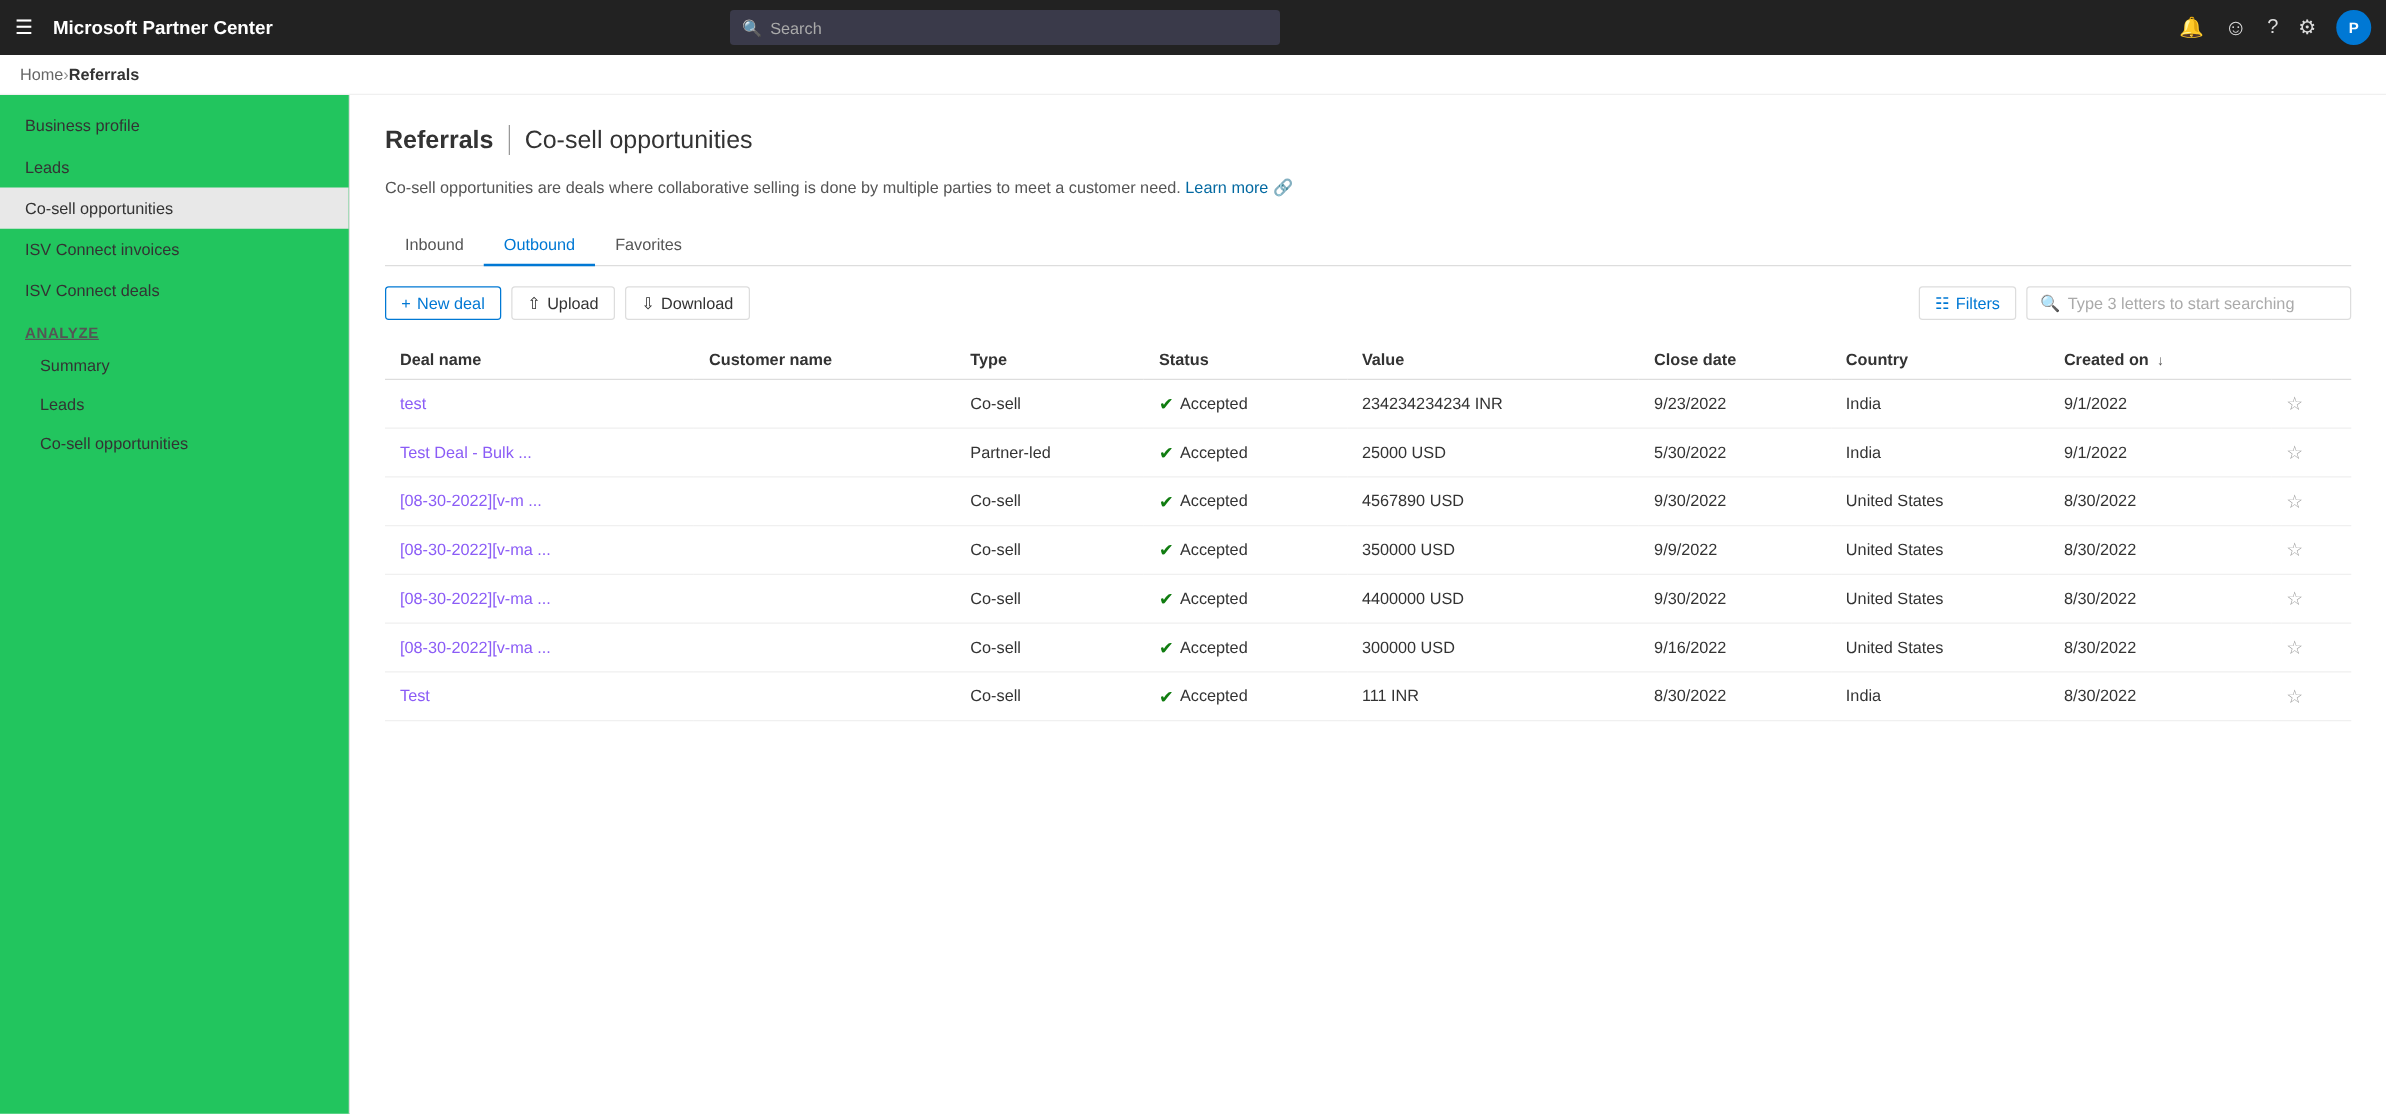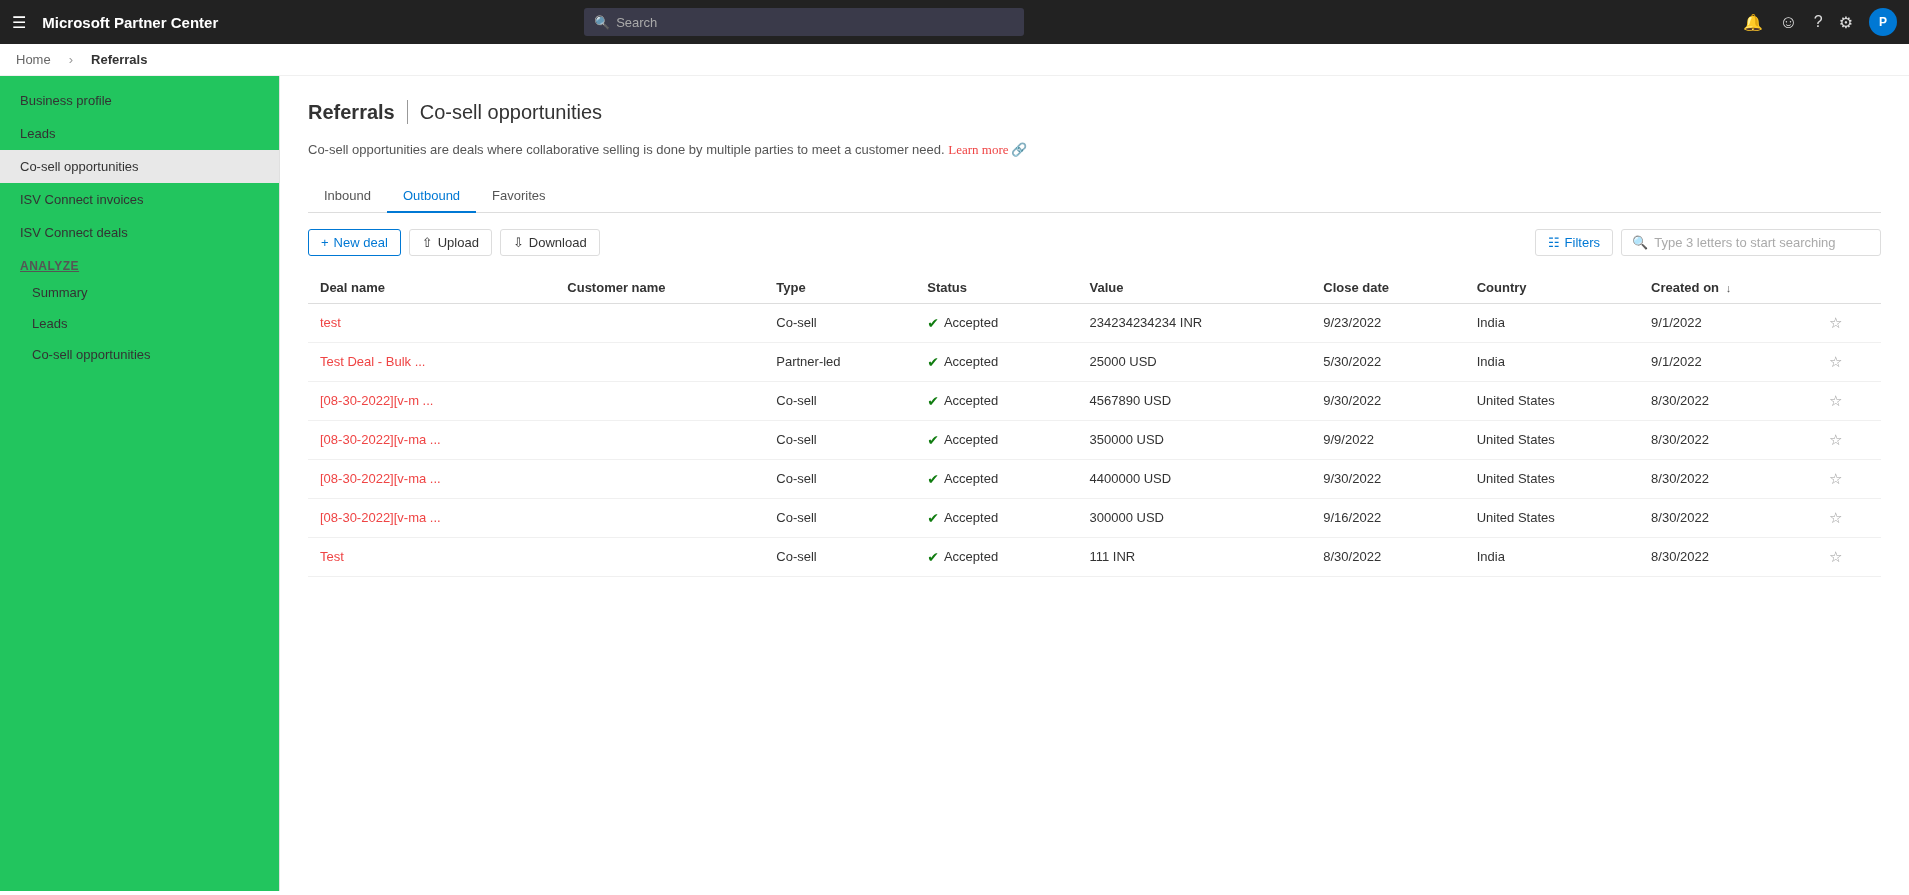--- a/index.html
+++ b/index.html
@@ -42,21 +42,21 @@
     .topbar-icons { margin-left: auto; display: flex; align-items: center; gap: 16px; color: #ddd; font-size: 16px; }
     .topbar-icons span { cursor: pointer; }
 
     
     .breadcrumb {
       padding: 8px 16px;
       font-size: 13px;
       color: #666;
       display: flex;
       align-items: center;
-      gap: 18px;
+      gap: 0;
       border-bottom: 1px solid #f0f0f0;
     }
     .breadcrumb a { color: #666; text-decoration: none; }
     .breadcrumb .sep { color: #999; }
     .breadcrumb .current { color: #333; font-weight: 600; }
 
     
     .layout { display: flex; height: calc(895px - 44px - 36px); }
 
     
@@ -95,21 +95,21 @@
       text-decoration: none;
     }
 
     
     .main { flex: 1; overflow-y: auto; padding: 24px 28px; }
     .page-header { display: flex; align-items: center; gap: 12px; margin-bottom: 16px; }
     .page-header-title { font-size: 20px; font-weight: 700; color: #333; }
     .page-header-divider { width: 1px; height: 24px; background: #999; }
     .page-header-subtitle { font-size: 20px; color: #333; }
     .description { font-size: 13px; color: #555; margin-bottom: 20px; line-height: 1.5; }
-    .description a { color: #ef4444; text-decoration: none; font-family: Liberation Serif, serif; }
+    .description a { color: #0369a1; text-decoration: none; }
 
     
     .tabs { display: flex; gap: 0; border-bottom: 1px solid #ddd; margin-bottom: 16px; }
     .tab {
       padding: 8px 16px;
       cursor: pointer;
       font-size: 13px;
       color: #555;
       border-bottom: 2px solid transparent;
       margin-bottom: -1px;
@@ -162,21 +162,21 @@
       font-weight: 600;
       color: #333;
       border-bottom: 1px solid #ddd;
     }
     .deals-table td {
       padding: 10px 12px;
       font-size: 13px;
       color: #333;
       border-bottom: 1px solid #f0f0f0;
     }
-    .deal-link { color: #ef4444; text-decoration: none; cursor: pointer; }
+    .deal-link { color: #8b5cf6; text-decoration: none; cursor: pointer; }
     .status-accepted { display: flex; align-items: center; gap: 5px; color: #333; }
     .check-circle { color: #107c10; font-size: 14px; }
     .star-icon { color: #999; cursor: pointer; font-size: 15px; }
     .sort-icon { font-size: 11px; color: #555; margin-left: 3px; }
 
     
     .avatar { width: 28px; height: 28px; border-radius: 50%; background: #0078d4; display: flex; align-items: center; justify-content: center; color: #fff; font-size: 12px; font-weight: 700; }
   </style>
 </head>
 <body>

